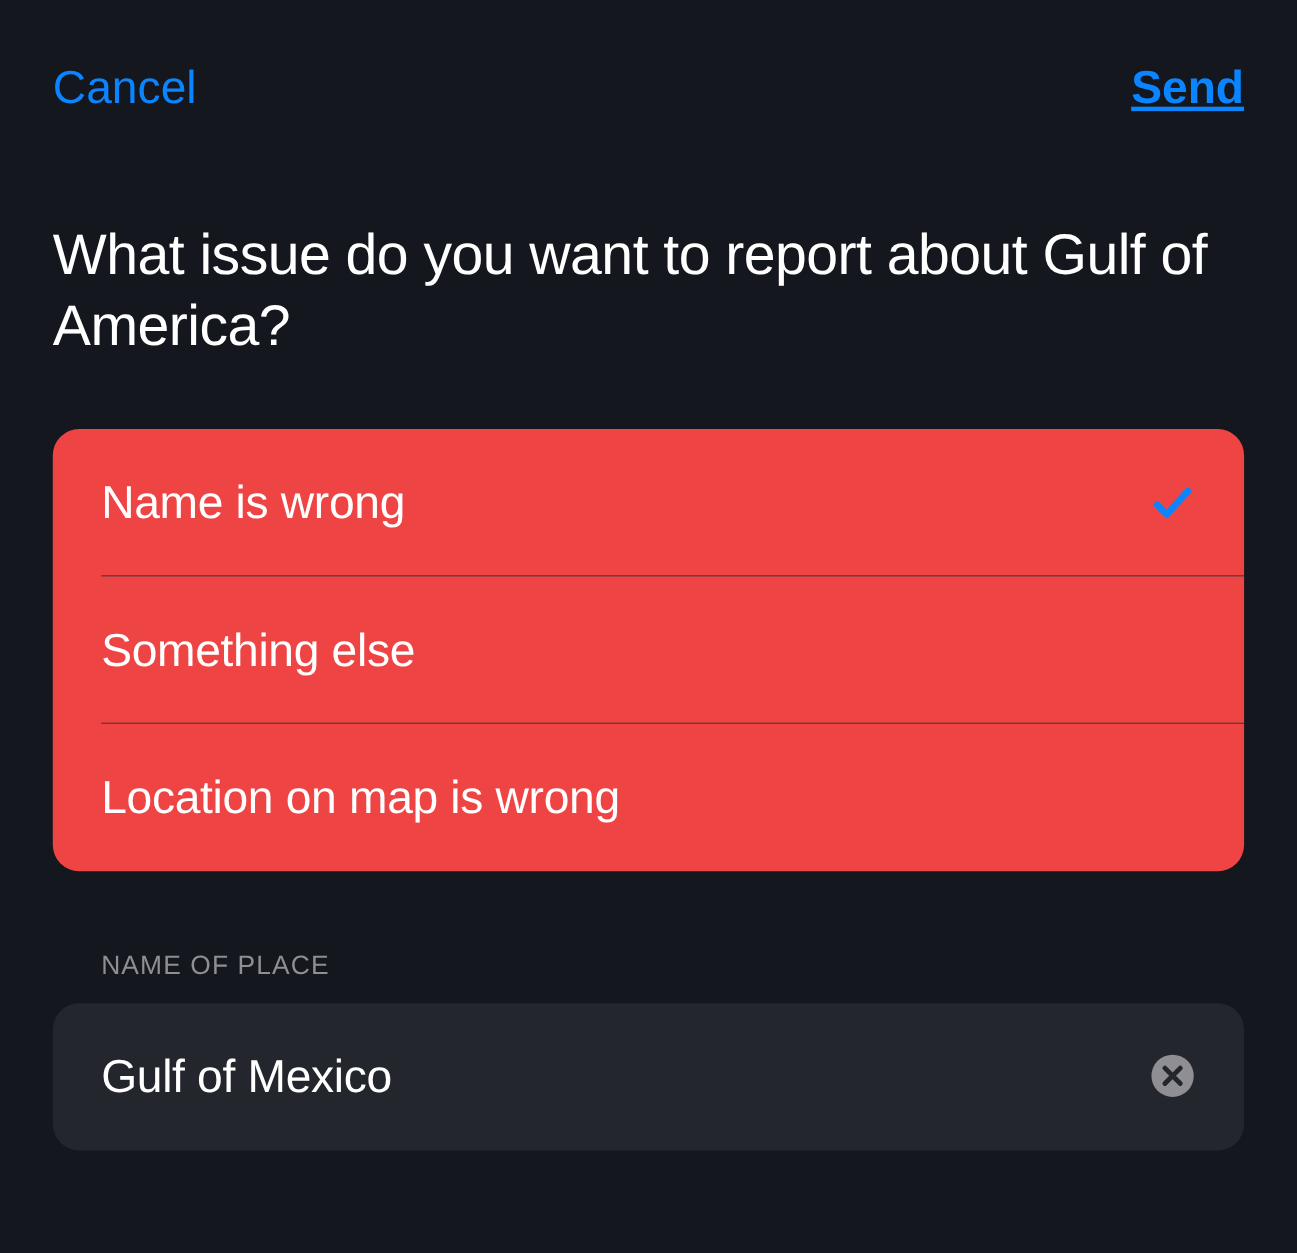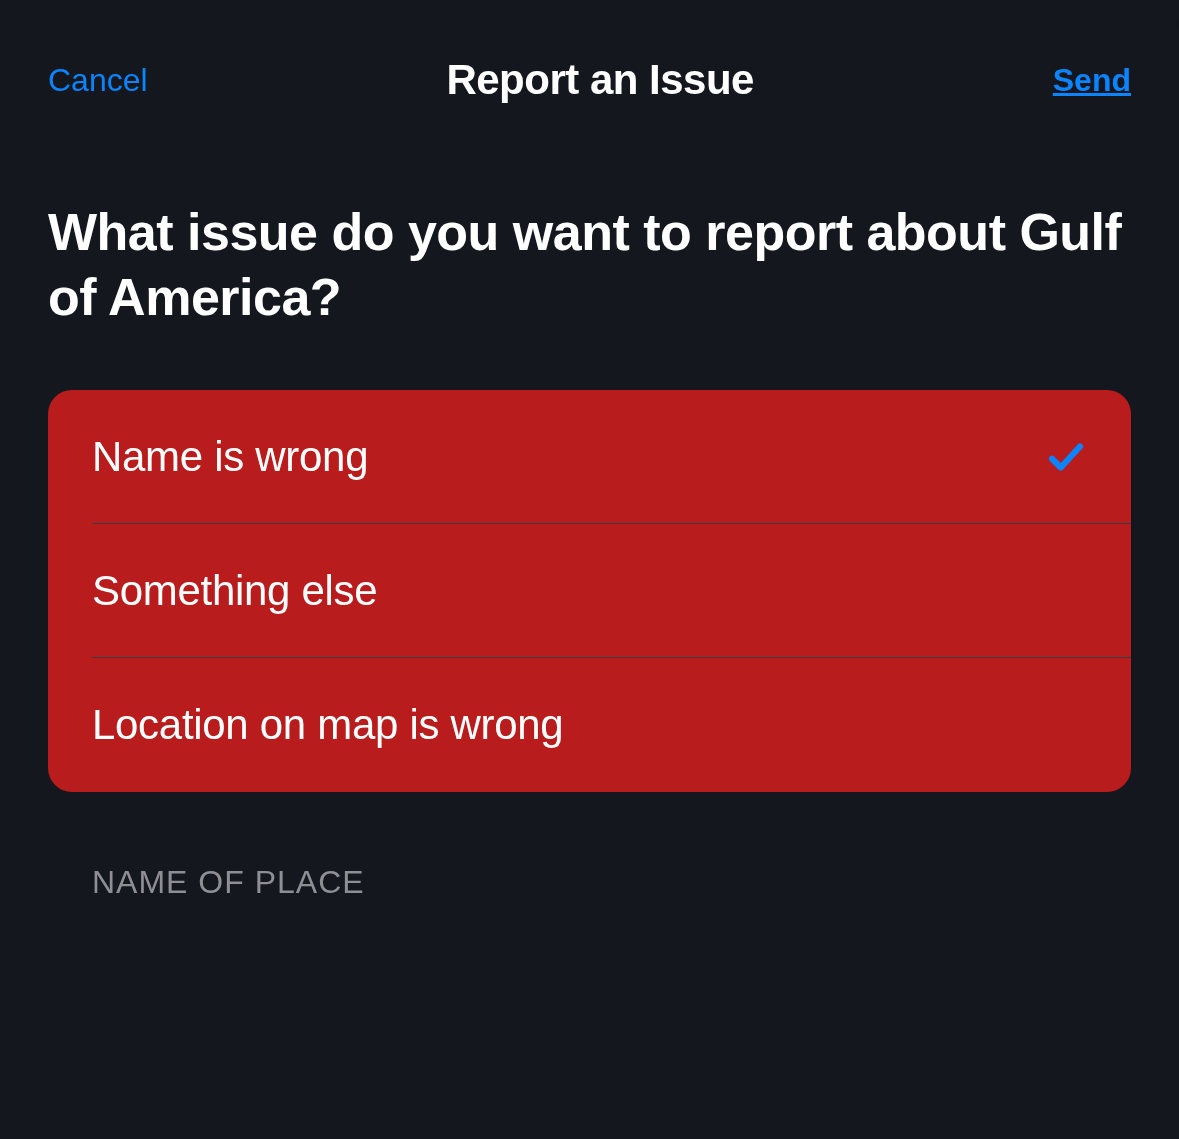--- a/index.html
+++ b/index.html
@@ -30,21 +30,21 @@
       justify-content: space-between;
       align-items: center;
       padding: 0 48px;
       height: 60px;
     }
     
     .nav-button {
       background: none;
       border: none;
       color: #0a84ff;
-      font-size: 32px;
+      font-size: 42px;
       font-weight: 400;
       cursor: pointer;
       padding: 0;
       font-family: inherit;
     }
     
     .nav-button.send {
       font-weight: 600;
       text-decoration: underline;
     }
@@ -56,29 +56,29 @@
       letter-spacing: -0.5px;
     }
     
     .content {
       padding: 0 48px;
     }
     
     .question {
       color: #ffffff;
       font-size: 52px;
-      font-weight: 700;
+      font-weight: 400;
       line-height: 1.25;
       letter-spacing: -0.5px;
       margin-top: 90px;
       margin-bottom: 60px;
     }
     
     .options-group {
-      background-color: #b91c1c;
+      background-color: #ef4444;
       border-radius: 24px;
       overflow: hidden;
     }
     
     .option-row {
       display: flex;
       justify-content: space-between;
       align-items: center;
       padding: 40px 44px;
       cursor: pointer;
@@ -106,21 +106,21 @@
       justify-content: center;
     }
     
     .checkmark svg {
       width: 42px;
       height: 42px;
     }
     
     .section-header {
       color: #8e8e93;
-      font-size: 32px;
+      font-size: 24px;
       font-weight: 400;
       letter-spacing: 1px;
       margin-top: 72px;
       margin-bottom: 20px;
       margin-left: 44px;
     }
     
     .input-group {
       background-color: #23262d;
       border-radius: 24px;
@@ -159,21 +159,20 @@
       height: 42px;
     }
   </style>
 </head>
 <body>
 
 <div class="sheet">
 
   <div class="nav-bar">
     <button class="nav-button">Cancel</button>
-    <div class="nav-title">Report an Issue</div>
     <button class="nav-button send">Send</button>
   </div>
 
   <div class="content">
 
     <h1 class="question">What issue do you want to report about Gulf of America?</h1>
 
     <div class="options-group">
 
       <div class="option-row">
@@ -190,16 +189,27 @@
       </div>
 
       <div class="option-row">
         <span class="option-label">Location on map is wrong</span>
       </div>
 
     </div>
 
     <div class="section-header">NAME OF PLACE</div>
 
+    <div class="input-group">
+      <input type="text" class="text-input" value="Gulf of Mexico" style="">
+      <button class="clear-button">
+        <span>
+          <svg viewBox="0 0 24 24">
+            <circle cx="12" cy="12" r="11" fill="#8e8e93"></circle>
+            <path d="M8 8 L16 16 M16 8 L8 16" stroke="#23262d" stroke-width="2.5" stroke-linecap="round"></path>
+          </svg>
+        </span>
+      </button>
+    </div>
 
   </div>
 
 </div>
 
 </body></html>

